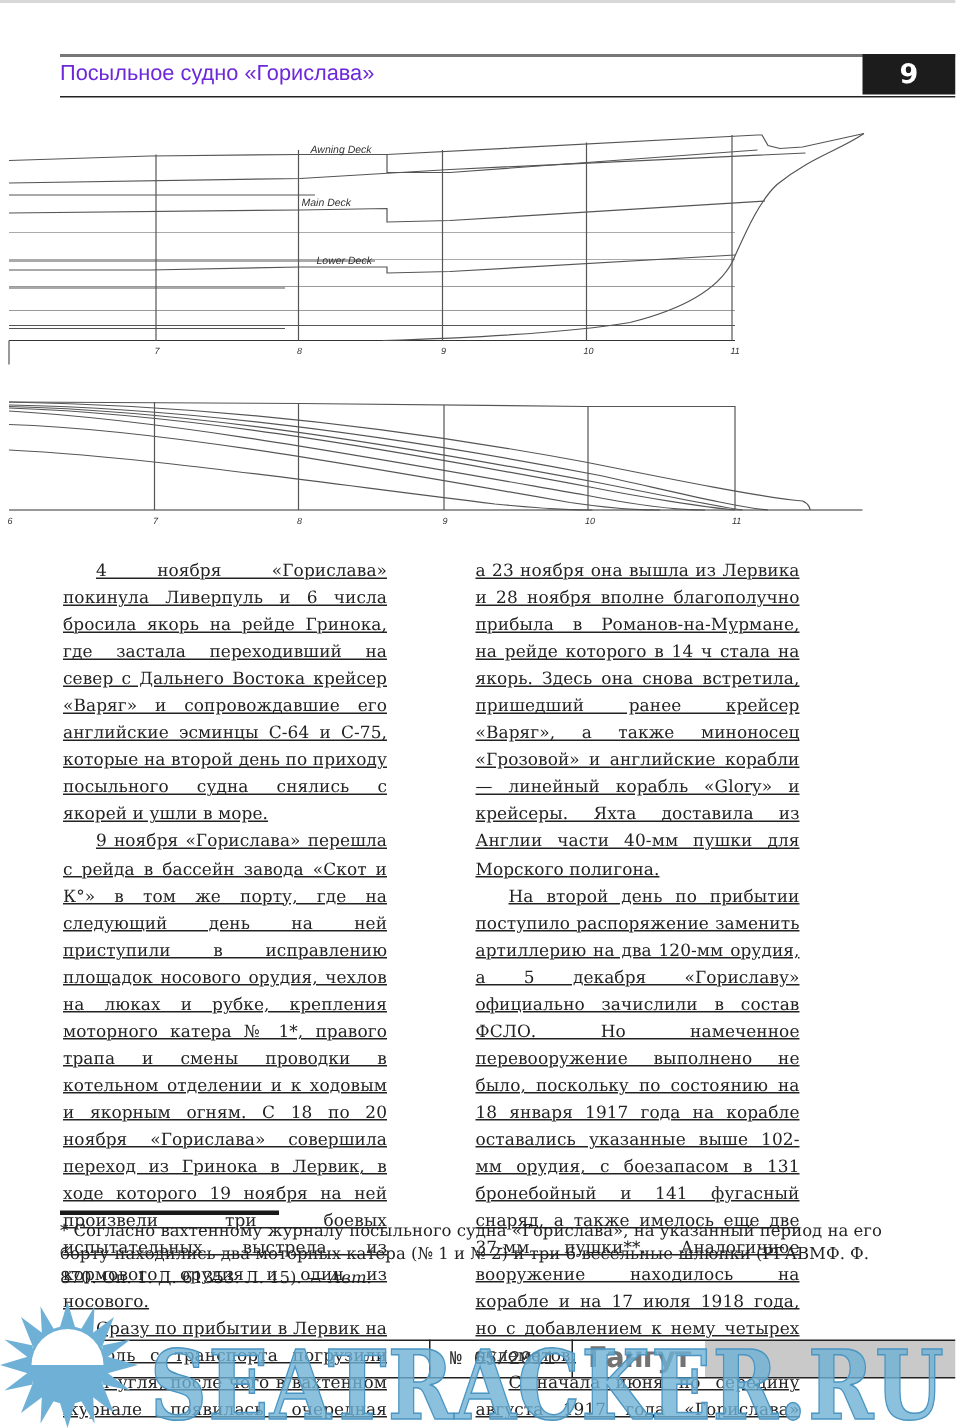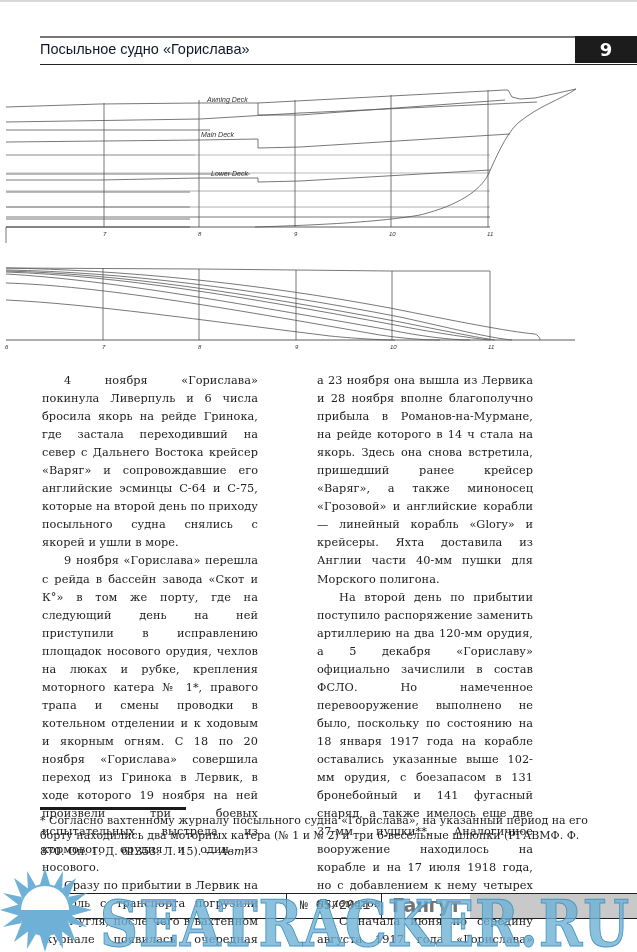--- a/index.html
+++ b/index.html
@@ -1,25 +1,25 @@
 <!DOCTYPE html>
 <html><head>
 <meta charset="utf-8">
 <style>
   html, body { margin:0; padding:0; background:#ffffff; }
   body { width:637px; height:952px; position:relative; overflow:hidden; font-family:"DejaVu Serif", serif; color:#222; }
   .topline { position:absolute; left:0; top:0; width:637px; height:2px; background:#d8d8d8; }
   .header { position:absolute; left:40px; top:36px; width:597px; height:26px; border-top:2px solid #777; border-bottom:1px solid #222; }
-  .header-title { position:absolute; left:0; top:3px; font-family:"Liberation Sans", sans-serif; font-size:14.5px; color:#0f172a; }
+  .header-title { position:absolute; left:0; top:3px; font-family:"Liberation Sans", sans-serif; font-size:14.5px; color:#6d28d9; }
   .page-num { position:absolute; right:0; top:-2px; width:62px; height:27px; background:#1c1c1c; color:#fff; font-family:"DejaVu Sans", sans-serif; font-weight:bold; font-size:18px; text-align:center; line-height:27px; }
   svg.drawing { position:absolute; left:0; }
   .lbl { font-family:"Liberation Sans", sans-serif; font-style:italic; font-size:7px; fill:#333; }
   .tick { font-family:"Liberation Sans", sans-serif; font-style:italic; font-size:6px; fill:#333; }
   .col { position:absolute; top:372px; width:220px; font-size:11.3px; line-height:18.05px; text-align:justify; color:#222; letter-spacing:0.05px; }
-  .col p { margin:0; text-indent:22px; hyphens:manual; }
+  .col p { margin:0; text-indent:22px; hyphens:manual;text-decoration:underline; }
   .col p.noindent { text-indent:0; }
   .col1 { left:42px; width:216px; }
   .col2 { left:317px; width:216px; }
   .fn-rule { position:absolute; left:40px; top:807px; width:146px; height:3px; background:#1a1a1a; }
   .footnotes { position:absolute; left:40px; top:813px; width:555px; font-size:11px; line-height:15.4px; color:#222; }
   .footnotes p { margin:0; }
   .footnotes .it { font-style:italic; }
   .footer-line1 { position:absolute; left:40px; top:893px; width:597px; height:1px; background:#222; }
   .footer-line2 { position:absolute; left:40px; top:918px; width:597px; height:1px; background:#222; }
   .footer-issue-box { position:absolute; left:286px; top:893px; width:94px; height:25px; border-left:1px solid #222; border-right:1px solid #222; }

